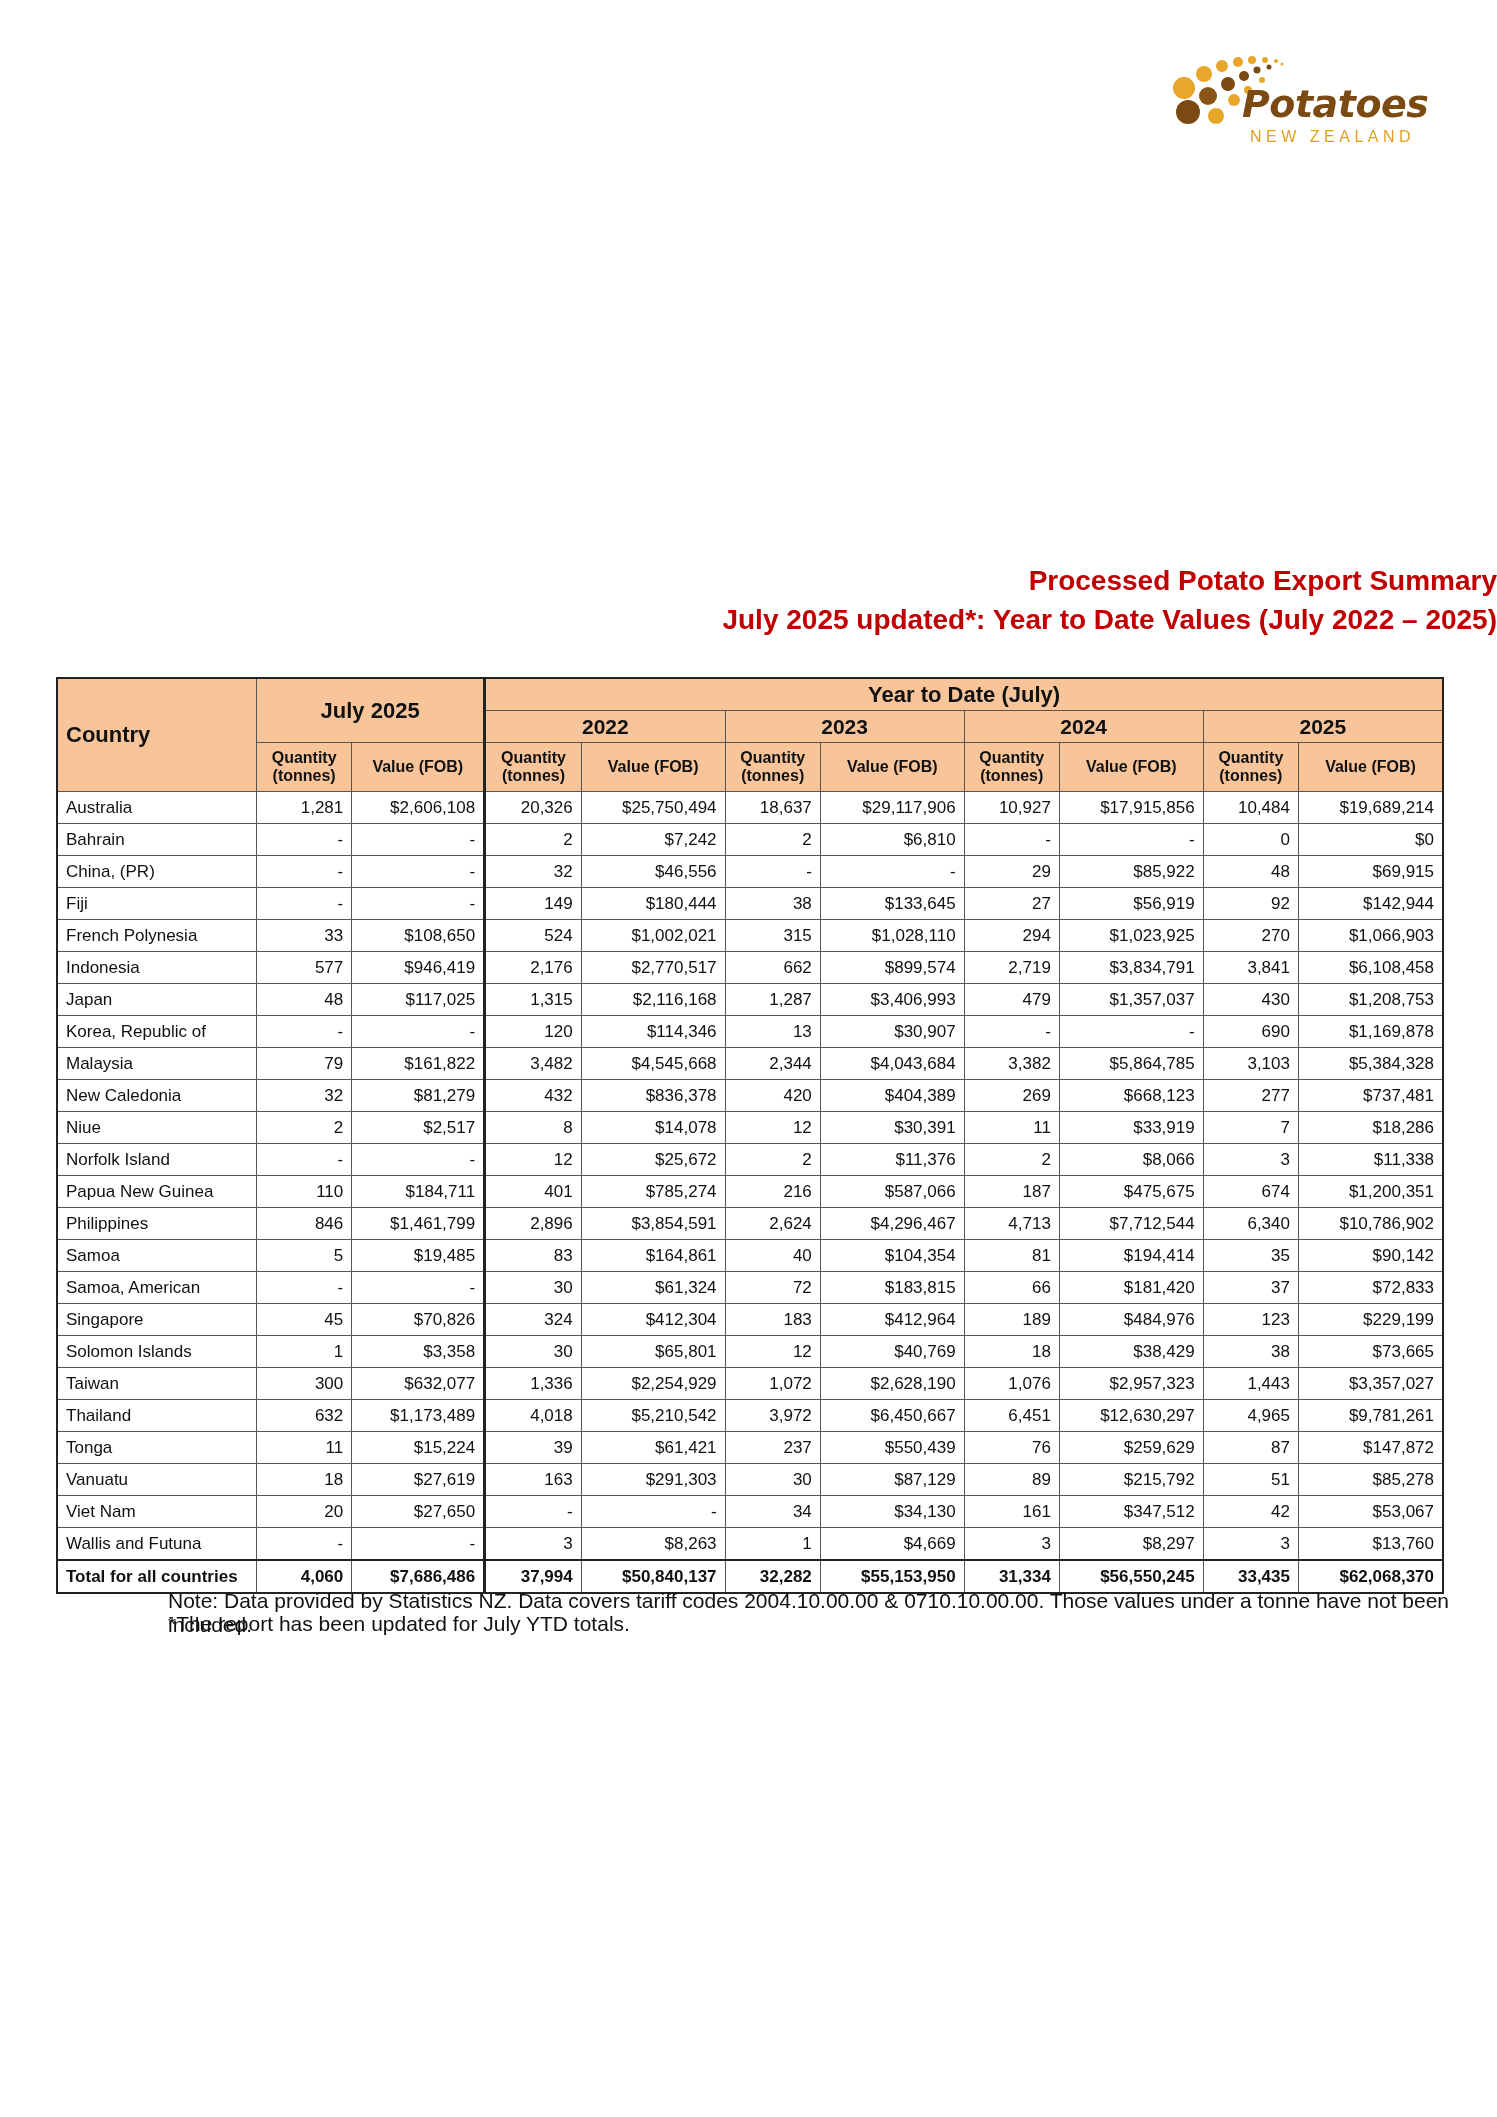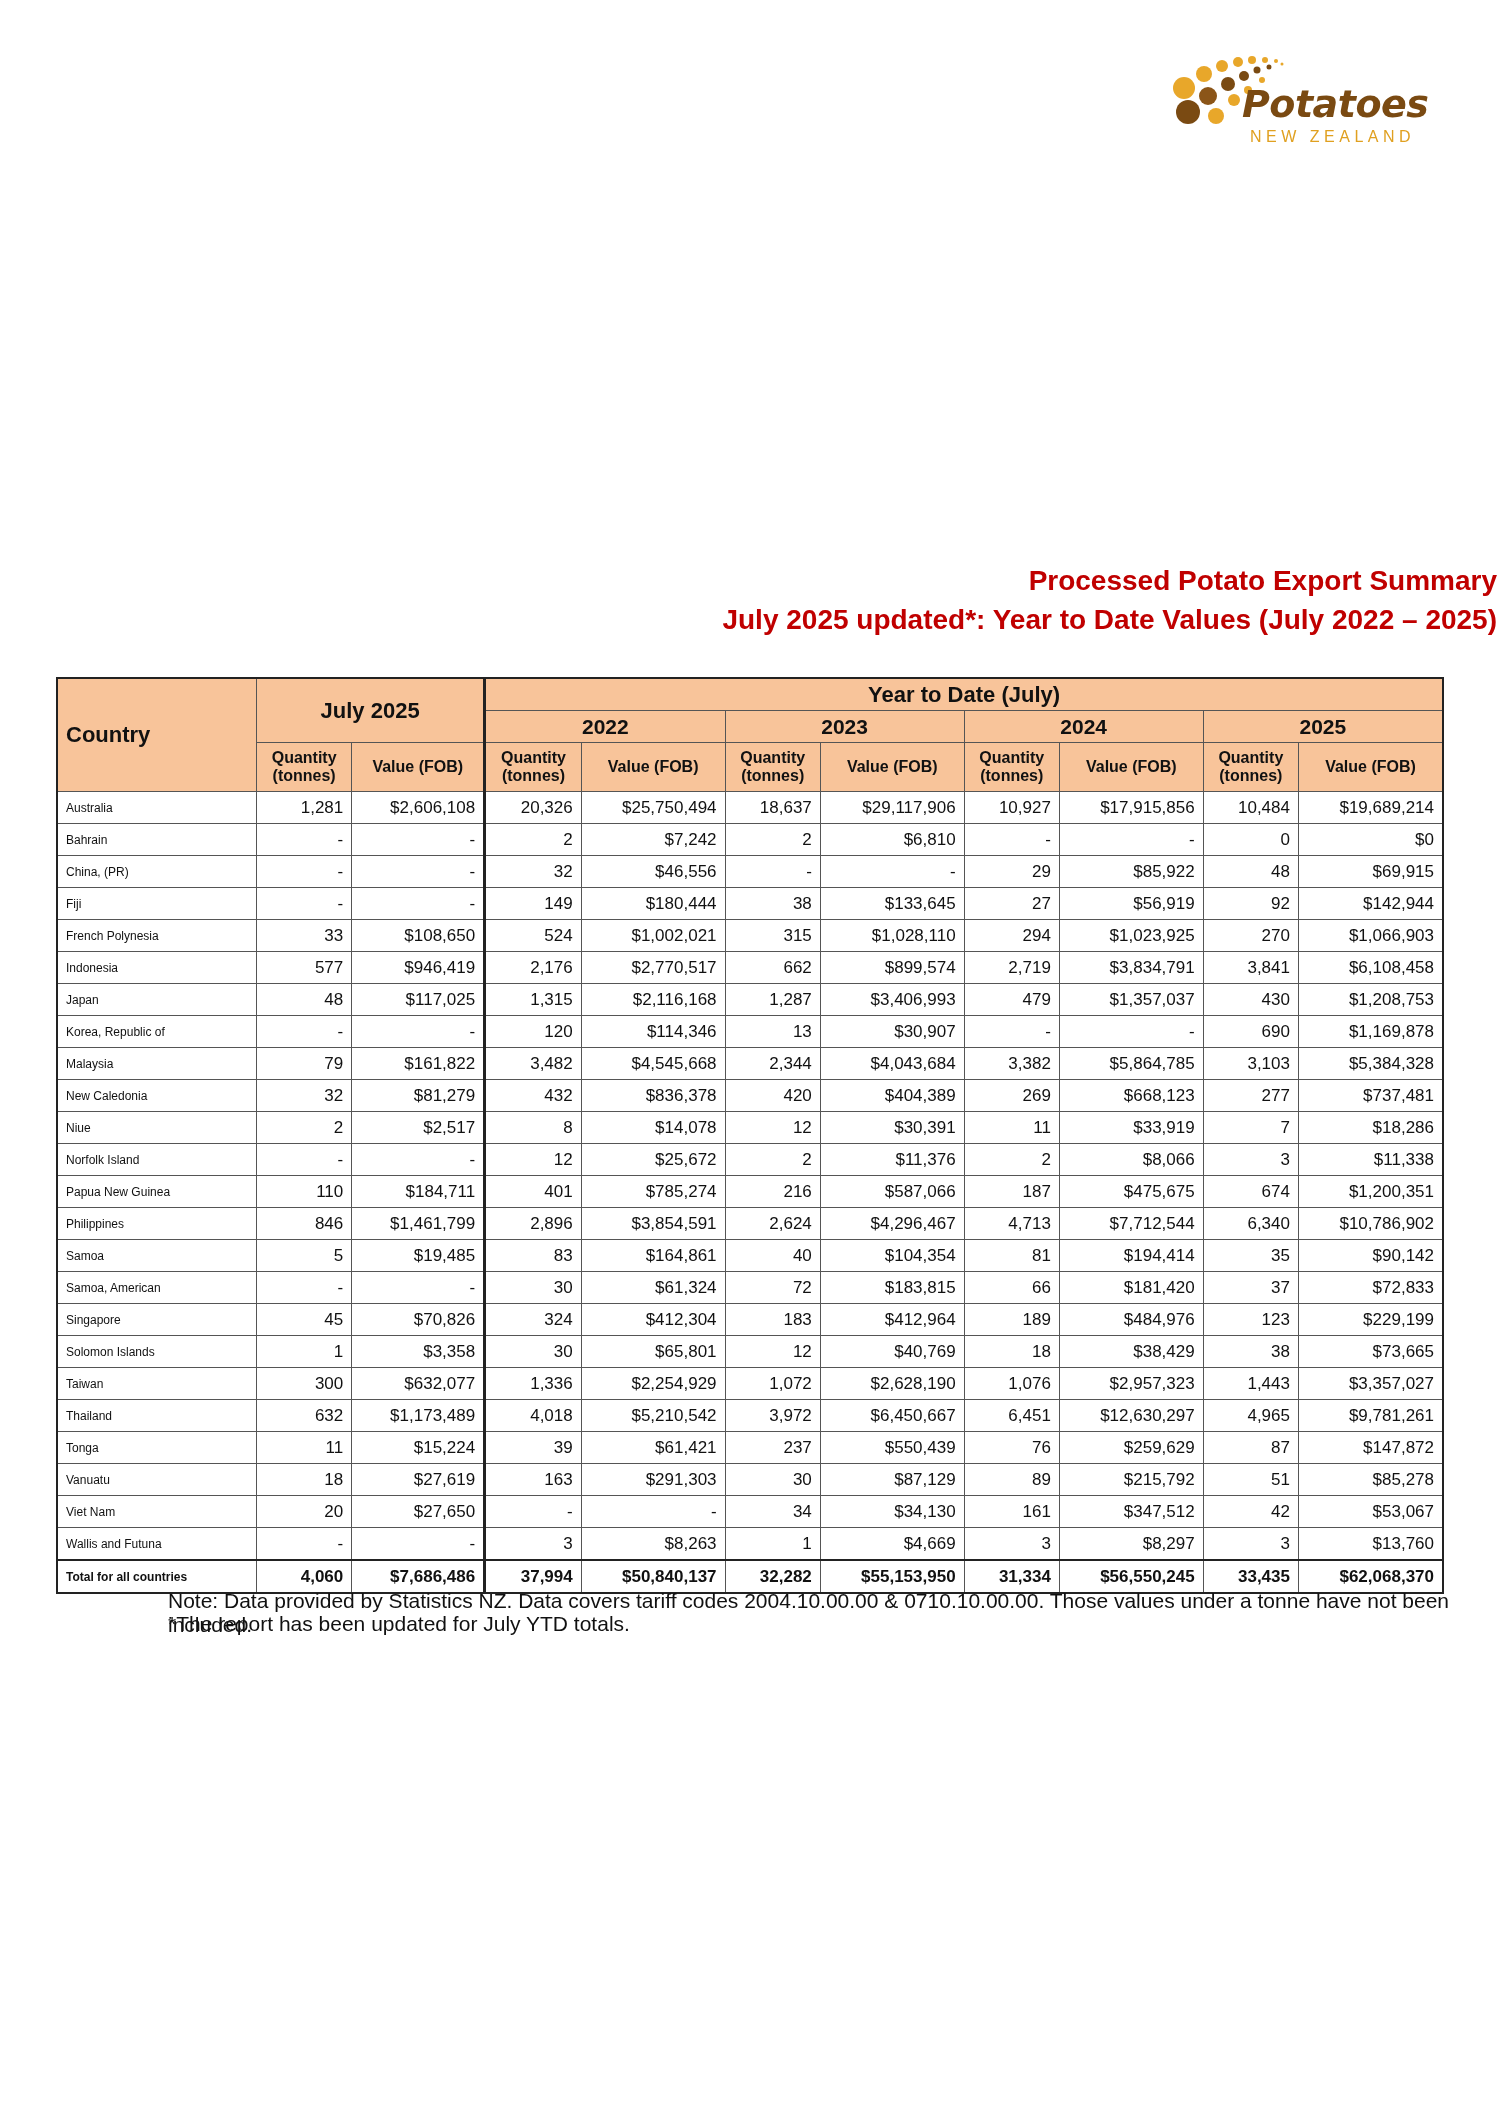--- a/index.html
+++ b/index.html
@@ -14,21 +14,21 @@
   .title.t1 { top: 565px; }
   .title.t2 { top: 604px; }
 
   table.summary { position: absolute; left: 56px; top: 677px; width: 1388px; border-collapse: collapse; font-size: 17px; }
   table.summary td, table.summary th { border: 1px solid #555; padding: 0 8px; height: 31px; }
   table.summary th { background: #f8c49a; font-weight: bold; color: #111; }
   .h-country { text-align: left; font-size: 22px; width: 182px; }
   .h-group { font-size: 22px; height: 30px; }
   .h-year { font-size: 21px; height: 30px; }
   .h-sub { font-size: 16px; line-height: 18px; height: 44px !important; padding: 2px 4px !important; }
-  td.country { text-align: left; font-size: 12px; padding-top: 6px; }
+  td.country { text-align: left; font-size: 17px; padding-top: 6px; }
   td.num { text-align: right; }
   .thick-left { border-left: 3px solid #222 !important; }
   tr.total td { font-weight: bold; border-top: 2px solid #222; border-bottom: 2px solid #222; }
   table.summary { border: 2px solid #222; }
 
   .note { position: absolute; left: 168px; font-size: 21px; color: #111; }
   .note.n1 { top: 1589px; }
   .note.n2 { top: 1612px; }
 </style>
 </head>

